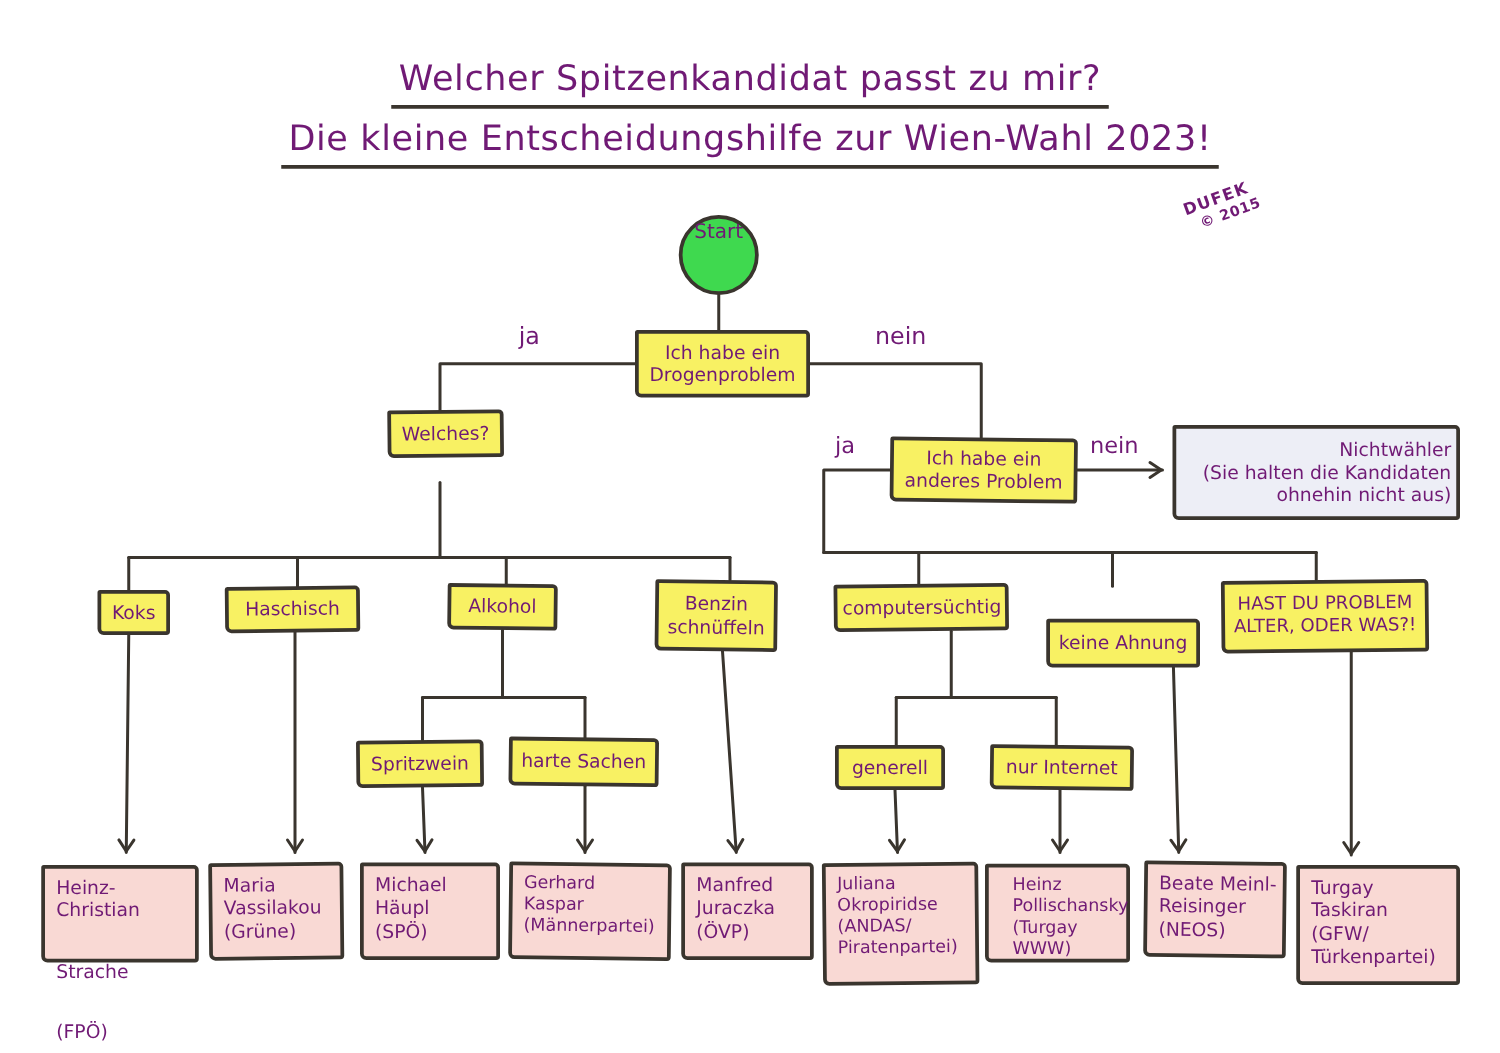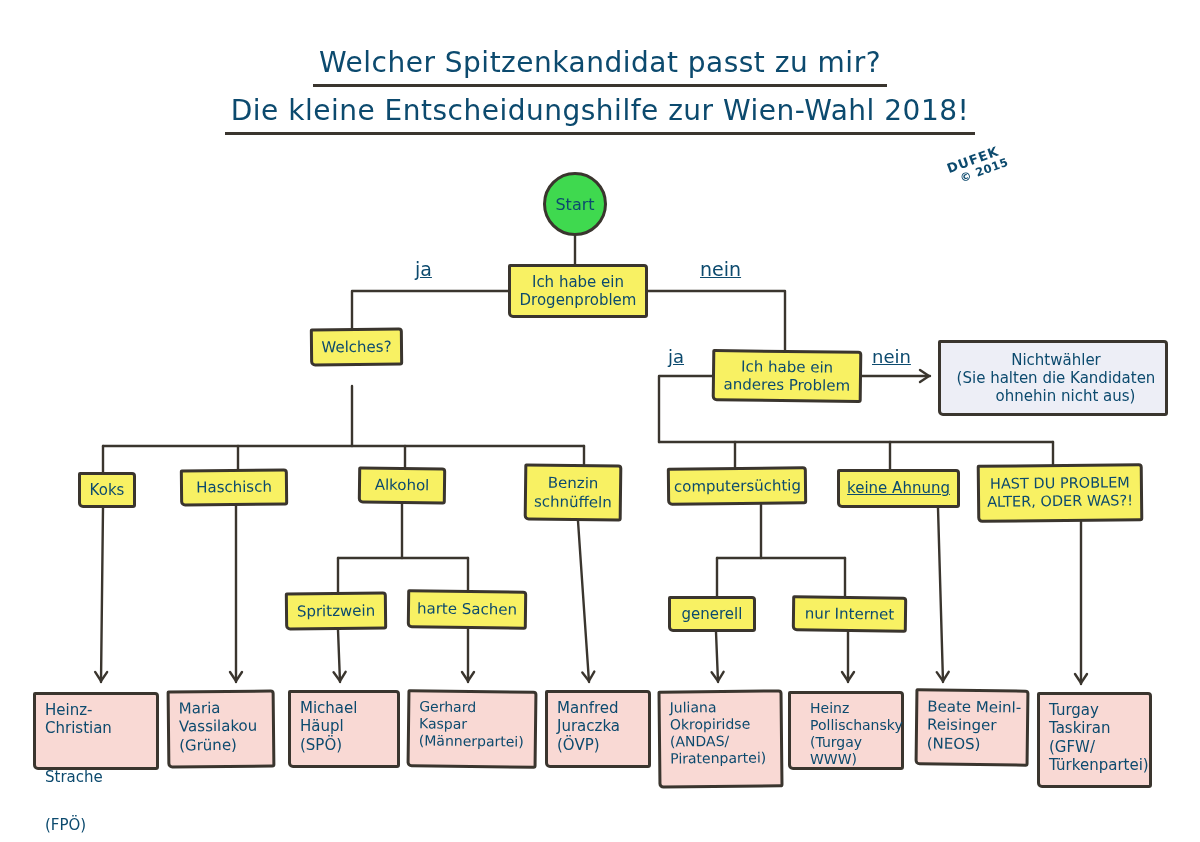--- a/index.html
+++ b/index.html
@@ -1,41 +1,41 @@
 <!DOCTYPE html>
 <html><head>
 <meta charset="utf-8">
 <style>
   html,body{margin:0;padding:0;background:#ffffff;}
   .canvas{
     position:relative;width:1200px;height:842px;background:#ffffff;overflow:hidden;
-    font-family:"DejaVu Sans", sans-serif;color:#0c4a6e;
+    font-family:"DejaVu Sans", sans-serif;color:#701a75;
   }
   svg.edges{position:absolute;left:0;top:0;z-index:1;}
   svg.edges path{stroke:#3a352e;stroke-width:2.4;fill:none;stroke-linecap:round;stroke-linejoin:round;}
   .title-wrap{position:absolute;left:0;width:100%;text-align:center;z-index:2;}
   .title-line{
     display:inline-block;font-size:28px;letter-spacing:0.5px;
     border-bottom:3px solid #3a352e;padding:0 6px 5px 6px;white-space:nowrap;
   }
   .node{
     position:absolute;z-index:3;box-sizing:border-box;
     border:3px solid #3a352e;border-radius:2px 4px 3px 5px;
     display:flex;flex-direction:column;justify-content:center;
     text-align:center;font-size:15px;line-height:1.22;padding:2px 4px;
   }
   .node span{display:block;}
   .yellow{background:#f8f163;}
   .pink{background:#f9d9d4;text-align:left;justify-content:flex-start;padding:6px 4px 4px 9px;font-size:15px;}
-  .lavender{background:#edeef6;text-align:center;padding-left:10px;}
+  .lavender{background:#edeef6;text-align:right;padding-left:10px;}
   .start{
     position:absolute;z-index:3;box-sizing:border-box;border:3.5px solid #3a352e;border-radius:50%;
-    background:#3fd94f;display:flex;align-items:center;justify-content:center;font-size:16px;
-  }
-  .edge-label{position:absolute;z-index:3;font-size:19px;white-space:nowrap;text-decoration:underline;}
+    background:#3fd94f;display:flex;align-items:flex-start;justify-content:center;font-size:16px;
+  }
+  .edge-label{position:absolute;z-index:3;font-size:19px;white-space:nowrap;}
   .signature{
     position:absolute;z-index:3;transform:rotate(-20deg);
     font-weight:bold;font-size:13px;letter-spacing:1px;line-height:1.1;
   }
   .signature .yr{display:block;font-size:11.5px;margin-left:9px;letter-spacing:0.5px;}
   .r-l{transform:rotate(-0.6deg);}
   .r-r{transform:rotate(0.7deg);}
 </style>
 </head>
 <body>
@@ -89,21 +89,21 @@
     <path d="M848,632 L848,682" marker-end="url(#ah)"></path>
 
     <path d="M938,508 L943,682" marker-end="url(#ah)"></path>
     <path d="M1081,522 L1081,684" marker-end="url(#ah)"></path>
   </svg>
 
   <div class="title-wrap" style="top:46px;">
     <span class="title-line">Welcher Spitzenkandidat passt zu mir?</span>
   </div>
   <div class="title-wrap" style="top:94px;">
-    <span class="title-line">Die kleine Entscheidungshilfe zur Wien-Wahl 2018!</span>
+    <span class="title-line">Die kleine Entscheidungshilfe zur Wien-Wahl 2023!</span>
   </div>
 
   <div class="signature" style="left:948px;top:152px;">
     <span>DUFEK</span>
     <span class="yr">© 2015</span>
   </div>
 
   <div class="start" style="left:543px;top:172px;width:64px;height:64px;">
     <span>Start</span>
   </div>
@@ -144,21 +144,21 @@
     <span>Alkohol</span>
   </div>
   <div class="node yellow r-r" style="left:524px;top:464px;width:98px;height:57px;">
     <span>Benzin</span>
     <span>schnüffeln</span>
   </div>
 
   <div class="node yellow r-l" style="left:667px;top:467px;width:140px;height:38px;">
     <span>computersüchtig</span>
   </div>
-  <div class="node yellow" style="left:837px;top:469px;width:123px;height:39px;text-decoration:underline;">
+  <div class="node yellow" style="left:837px;top:495px;width:123px;height:39px;">
     <span>keine Ahnung</span>
   </div>
   <div class="node yellow r-l" style="left:977px;top:464px;width:166px;height:58px;font-size:14.5px;">
     <span>HAST DU PROBLEM</span>
     <span>ALTER, ODER WAS?!</span>
   </div>
 
   <div class="node yellow r-l" style="left:285px;top:592px;width:102px;height:38px;">
     <span>Spritzwein</span>
   </div>
@@ -206,20 +206,20 @@
   <div class="node pink" style="left:788px;top:691px;width:116px;height:79px;font-size:14px;padding-left:19px;">
     <span>Heinz</span>
     <span>Pollischansky</span>
     <span>(Turgay WWW)</span>
   </div>
   <div class="node pink r-r" style="left:915px;top:689px;width:114px;height:77px;">
     <span>Beate Meinl-</span>
     <span>Reisinger</span>
     <span>(NEOS)</span>
   </div>
-  <div class="node pink" style="left:1037px;top:692px;width:115px;height:96px;">
+  <div class="node pink" style="left:1037px;top:692px;width:131px;height:96px;">
     <span>Turgay</span>
     <span>Taskiran</span>
     <span>(GFW/</span>
     <span>Türkenpartei)</span>
   </div>
 
 </div>
 
 </body></html>

